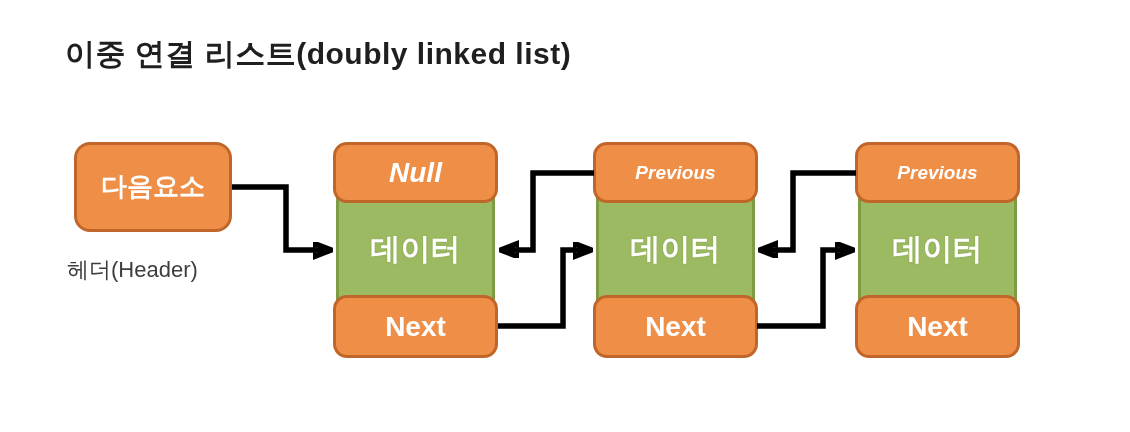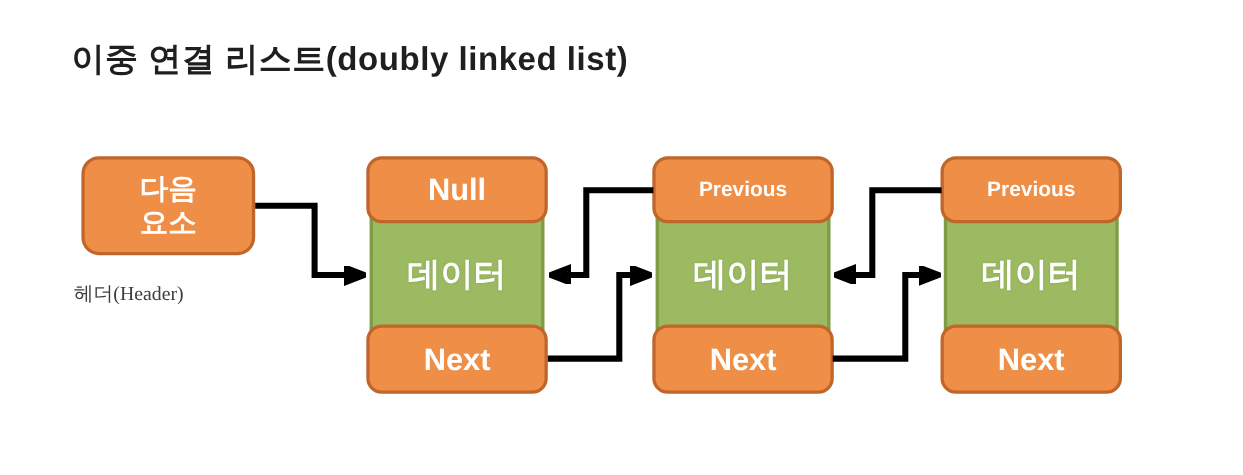--- a/index.html
+++ b/index.html
@@ -24,26 +24,26 @@
     position:absolute;left:65px;top:34px;
     font-size:30px;font-weight:bold;color:var(--title-text);
     letter-spacing:0.5px;white-space:nowrap;margin:0;
   }
   .header-box{
     position:absolute;left:74px;top:142px;width:158px;height:90px;
     background:var(--orange-fill);
     border:3px solid var(--orange-border);
     border-radius:16px;
     box-sizing:border-box;
-    display:flex;flex-direction:column;align-items:center;justify-content:center;
+    display:flex;align-items:center;justify-content:center;
     color:var(--node-text);font-size:26px;font-weight:bold;line-height:1.2;
   }
   .header-caption{
     position:absolute;left:67px;top:255px;
-    font-size:18px;color:var(--caption-text);white-space:nowrap;font-family:Liberation Serif, serif;
+    font-size:22px;color:var(--caption-text);white-space:nowrap;
   }
   .node{
     position:absolute;top:142px;width:165px;height:216px;
   }
   .node-1{left:333px;}
   .node-2{left:593px;}
   .node-3{left:855px;}
   .node .green-band{
     position:absolute;left:3px;right:3px;top:8px;bottom:8px;
     background:var(--green-fill);
@@ -57,21 +57,21 @@
     display:flex;align-items:center;justify-content:center;
     color:var(--node-text);font-weight:bold;
   }
   .node .cell.pointer{
     background:var(--orange-fill);
     border:3px solid var(--orange-border);
     border-radius:14px;
     font-size:28px;
   }
   .node .cell.pointer.small{font-size:19px;}
-  .node .cell.top{top:0;height:61px;}
+  .node .cell.top{top:0;height:61px;font-style:italic;}
   .node .cell.bottom{bottom:0;height:63px;}
   .node .cell.data{
     top:61px;height:92px;
     font-size:30px;font-weight:600;
     text-shadow:0 0 2px rgba(90,120,40,0.35);
   }
   .arrow-layer{
     position:absolute;left:0;top:0;width:1130px;height:432px;
     pointer-events:none;
   }

